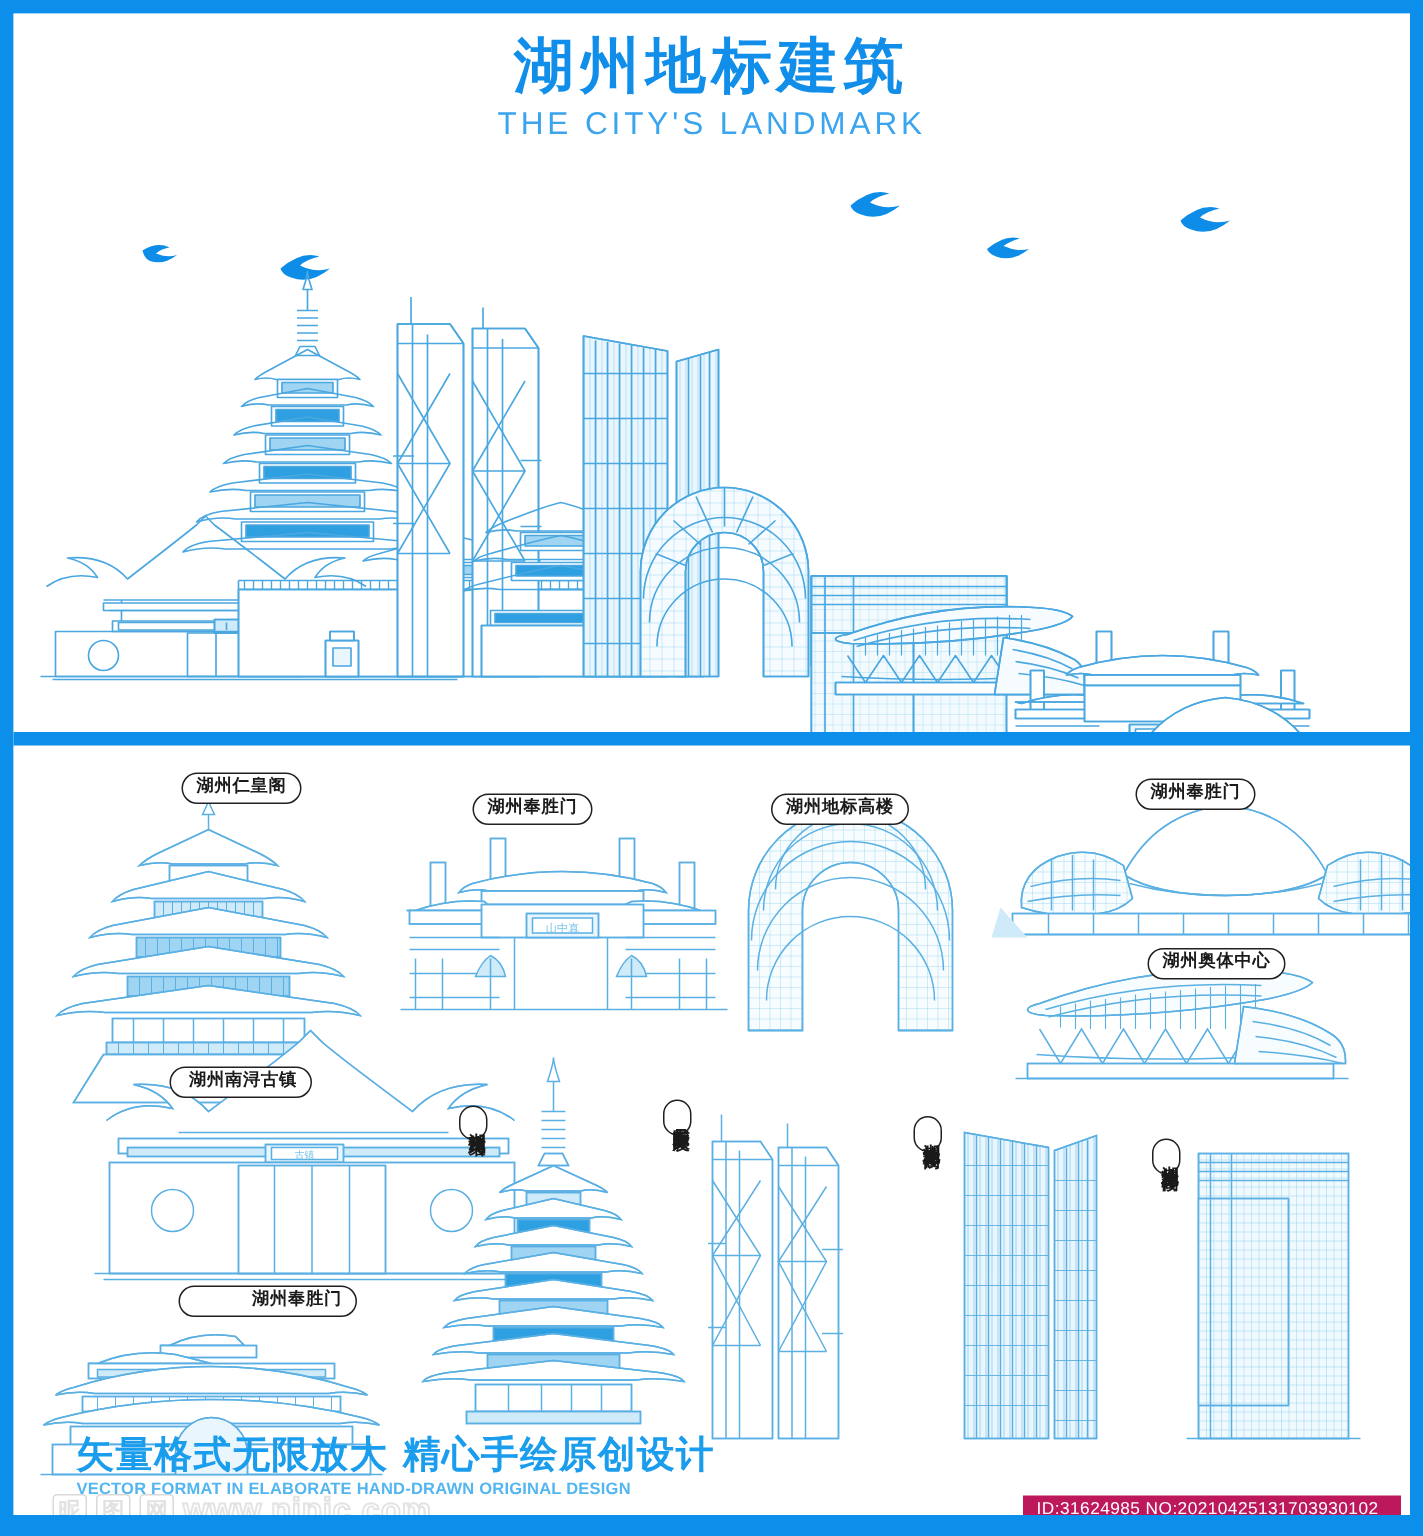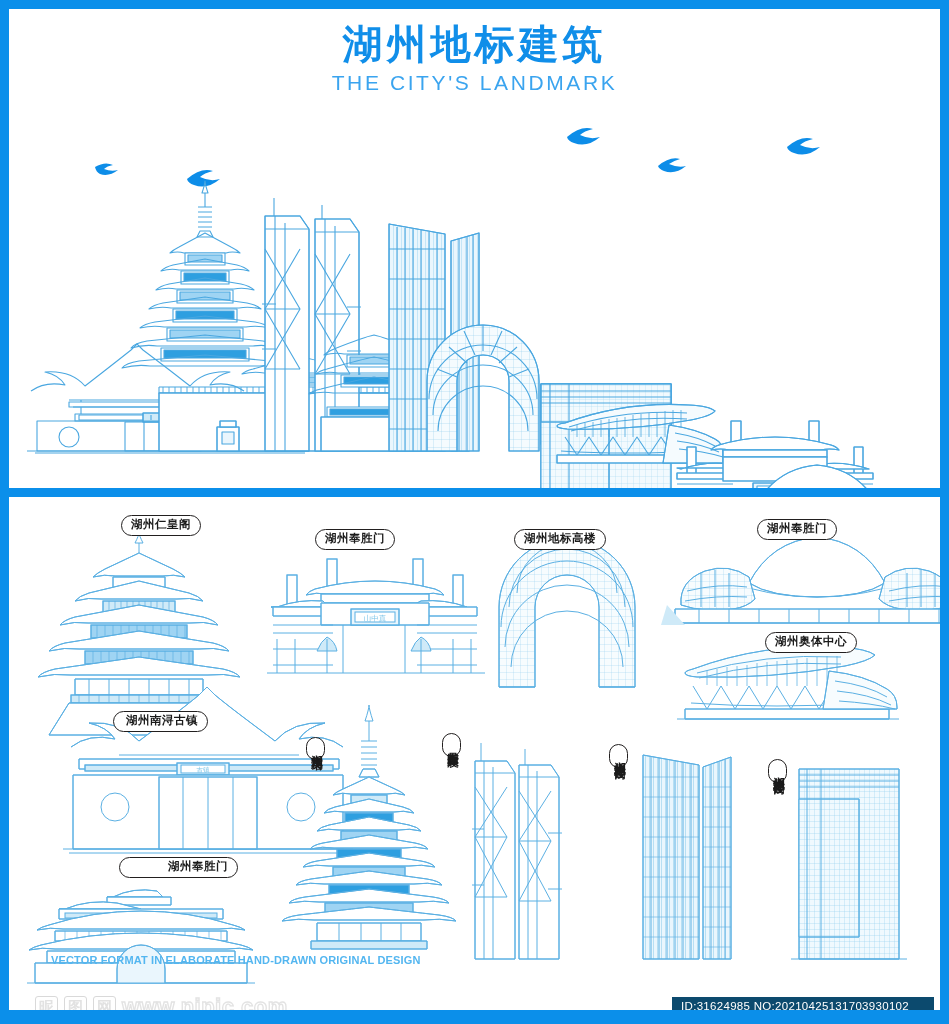--- a/index.html
+++ b/index.html
@@ -102,23 +102,23 @@
     font-family:"DejaVu Sans","Liberation Sans",sans-serif;
   }
   .wm-url {
     font-size: 22px; font-weight:bold; letter-spacing:0.5px;
     color: transparent;
     -webkit-text-stroke: 1.3px #e3e3e3;
     font-family:"Liberation Sans",sans-serif;
   }
   .idbox {
     position:absolute; right:6px; top:988px; z-index:7;
-    background:#0c4a6e; color:#ffffff;
+    background:#be185d; color:#ffffff;
     font-size: 11.5px; letter-spacing:0.3px;
-    padding: 3px 25px 4px 9px;
+    padding: 3px 15px 4px 9px;
     font-family:"Liberation Sans",sans-serif;
     white-space:nowrap;
   }
 </style>
 </head>
 <body>
 
 <div id="poster">
 <div class="inner">
 
@@ -655,20 +655,21 @@
           <path d="M108 486 V472 a24 24 0 0 1 48 0 V486" fill="#eaf6fd"></path>
           <path d="M108 486 V472 a24 24 0 0 1 48 0 V486"></path>
           <path d="M18 486 H246"></path>
         </g>
 
       </g>
     </svg>
   </div>
 
   <div class="tagline">
+    <div class="tagline-cn">矢量格式无限放大  精心手绘原创设计</div>
     <div class="tagline-en">VECTOR FORMAT IN ELABORATE HAND-DRAWN ORIGINAL DESIGN</div>
   </div>
 
   <div class="watermark">
     <div class="wm-box">昵</div>
     <div class="wm-box">图</div>
     <div class="wm-box">网</div>
     <div class="wm-url">www.nipic.com</div>
   </div>
 

